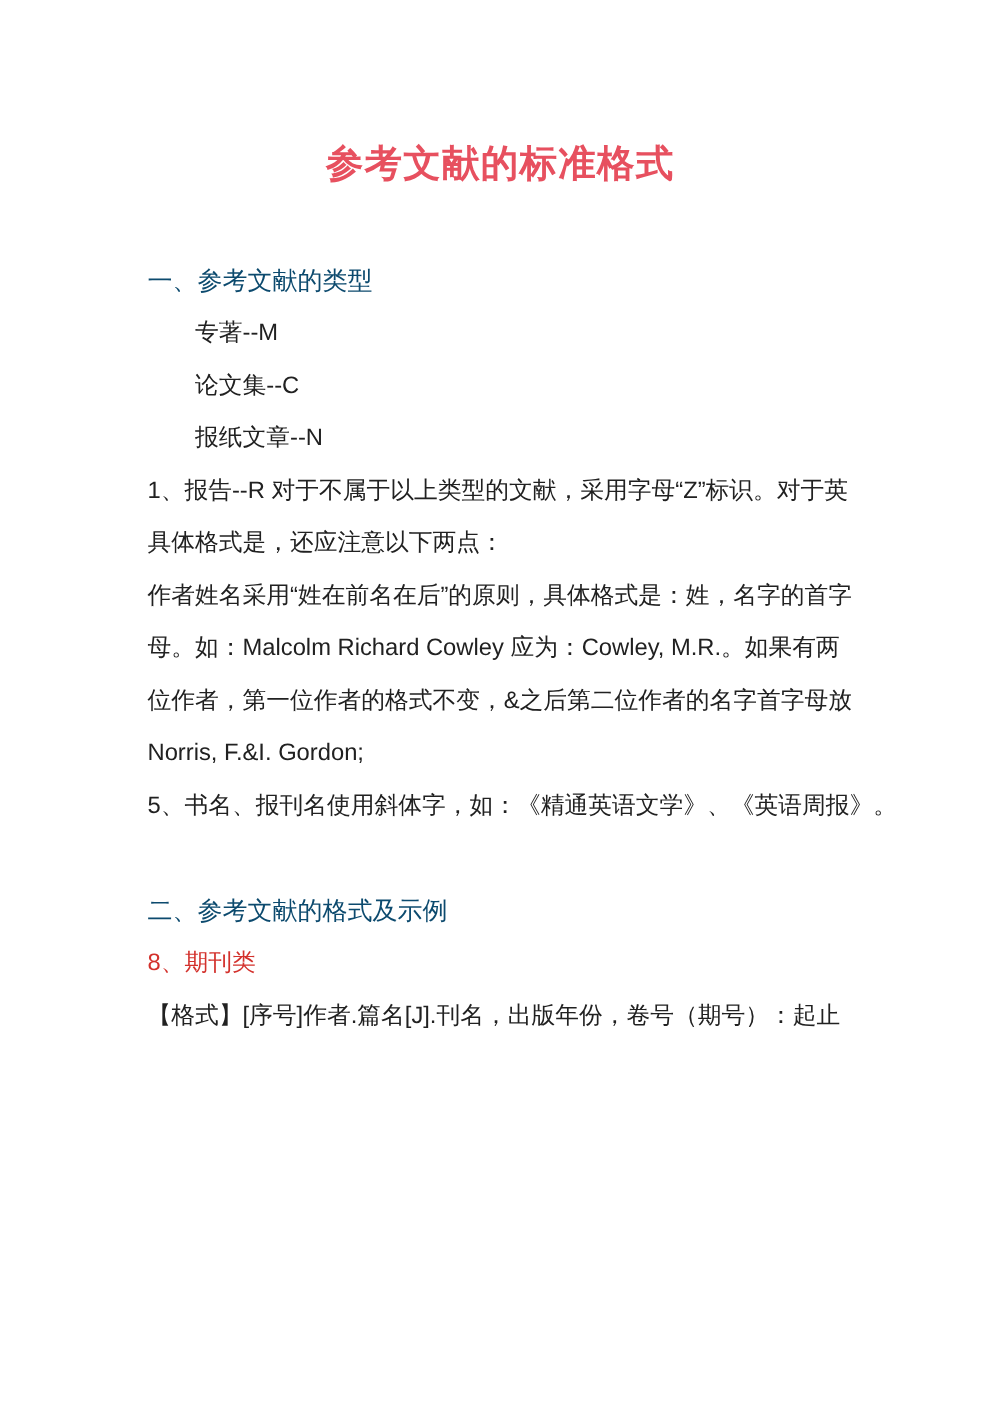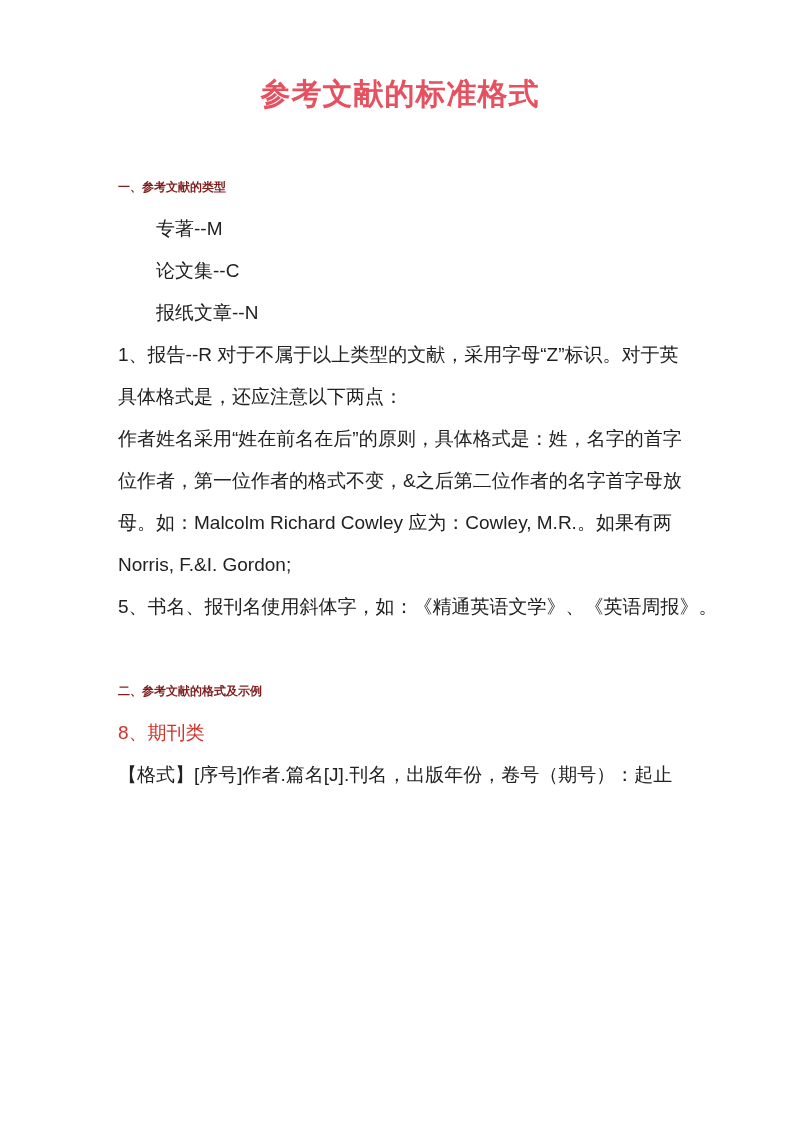--- a/index.html
+++ b/index.html
@@ -10,42 +10,42 @@
   .page {
     position: relative;
     width: 800px;
     height: 1131px;
     background: #ffffff;
     overflow: hidden;
     font-family: "Liberation Sans", "DejaVu Sans", sans-serif;
     color: #212121;
   }
   .doc-title {
-    margin: 72px 0 0 0;
+    margin: 110px 0 0 0;
     text-align: center;
     font-size: 30px;
     line-height: 44px;
     font-weight: bold;
     color: #e7505f;
     letter-spacing: 1px;
   }
   .content {
     margin: 50px 0 0 118px;
     width: 575px;
     font-size: 19px;
     line-height: 42px;
     white-space: nowrap;
   }
   .line {
     height: 42px;
   }
   .heading {
-    font-weight: bold;
-    font-size: 12px;
-    color: #7f1d1d;
+    font-weight: normal;
+    font-size: 20px;
+    color: #0c4a6e;
   }
   .indent {
     padding-left: 38px;
   }
   .gap-top {
     margin-top: 42px;
   }
   .red {
     color: #d3312c;
   }
@@ -63,22 +63,22 @@
 
 
     <div class="line indent">专著--M</div>
     <div class="line indent">论文集--C</div>
     <div class="line indent">报纸文章--N</div>
 
     <div class="line">1、报告--R 对于不属于以上类型的文献，采用字母“Z”标识。对于英</div>
     <div class="line">具体格式是，还应注意以下两点：</div>
 
     <div class="line">作者姓名采用“姓在前名在后”的原则，具体格式是：姓，名字的首字</div>
+    <div class="line">母。如：Malcolm Richard Cowley  应为：Cowley, M.R.。如果有两</div>
     <div class="line">位作者，第一位作者的格式不变，&amp;之后第二位作者的名字首字母放</div>
-    <div class="line">母。如：Malcolm Richard Cowley  应为：Cowley, M.R.。如果有两</div>
     <div class="line">Norris, F.&amp;I. Gordon;</div>
 
     <div class="line">5、书名、报刊名使用斜体字，如：《精通英语文学》、《英语周报》。</div>
 
     <div class="line heading gap-top">二、参考文献的格式及示例</div>
 
     <div class="line red">8、期刊类</div>
 
     <div class="line">【格式】[序号]作者.篇名[J].刊名，出版年份，卷号（期号）：起止</div>
 

